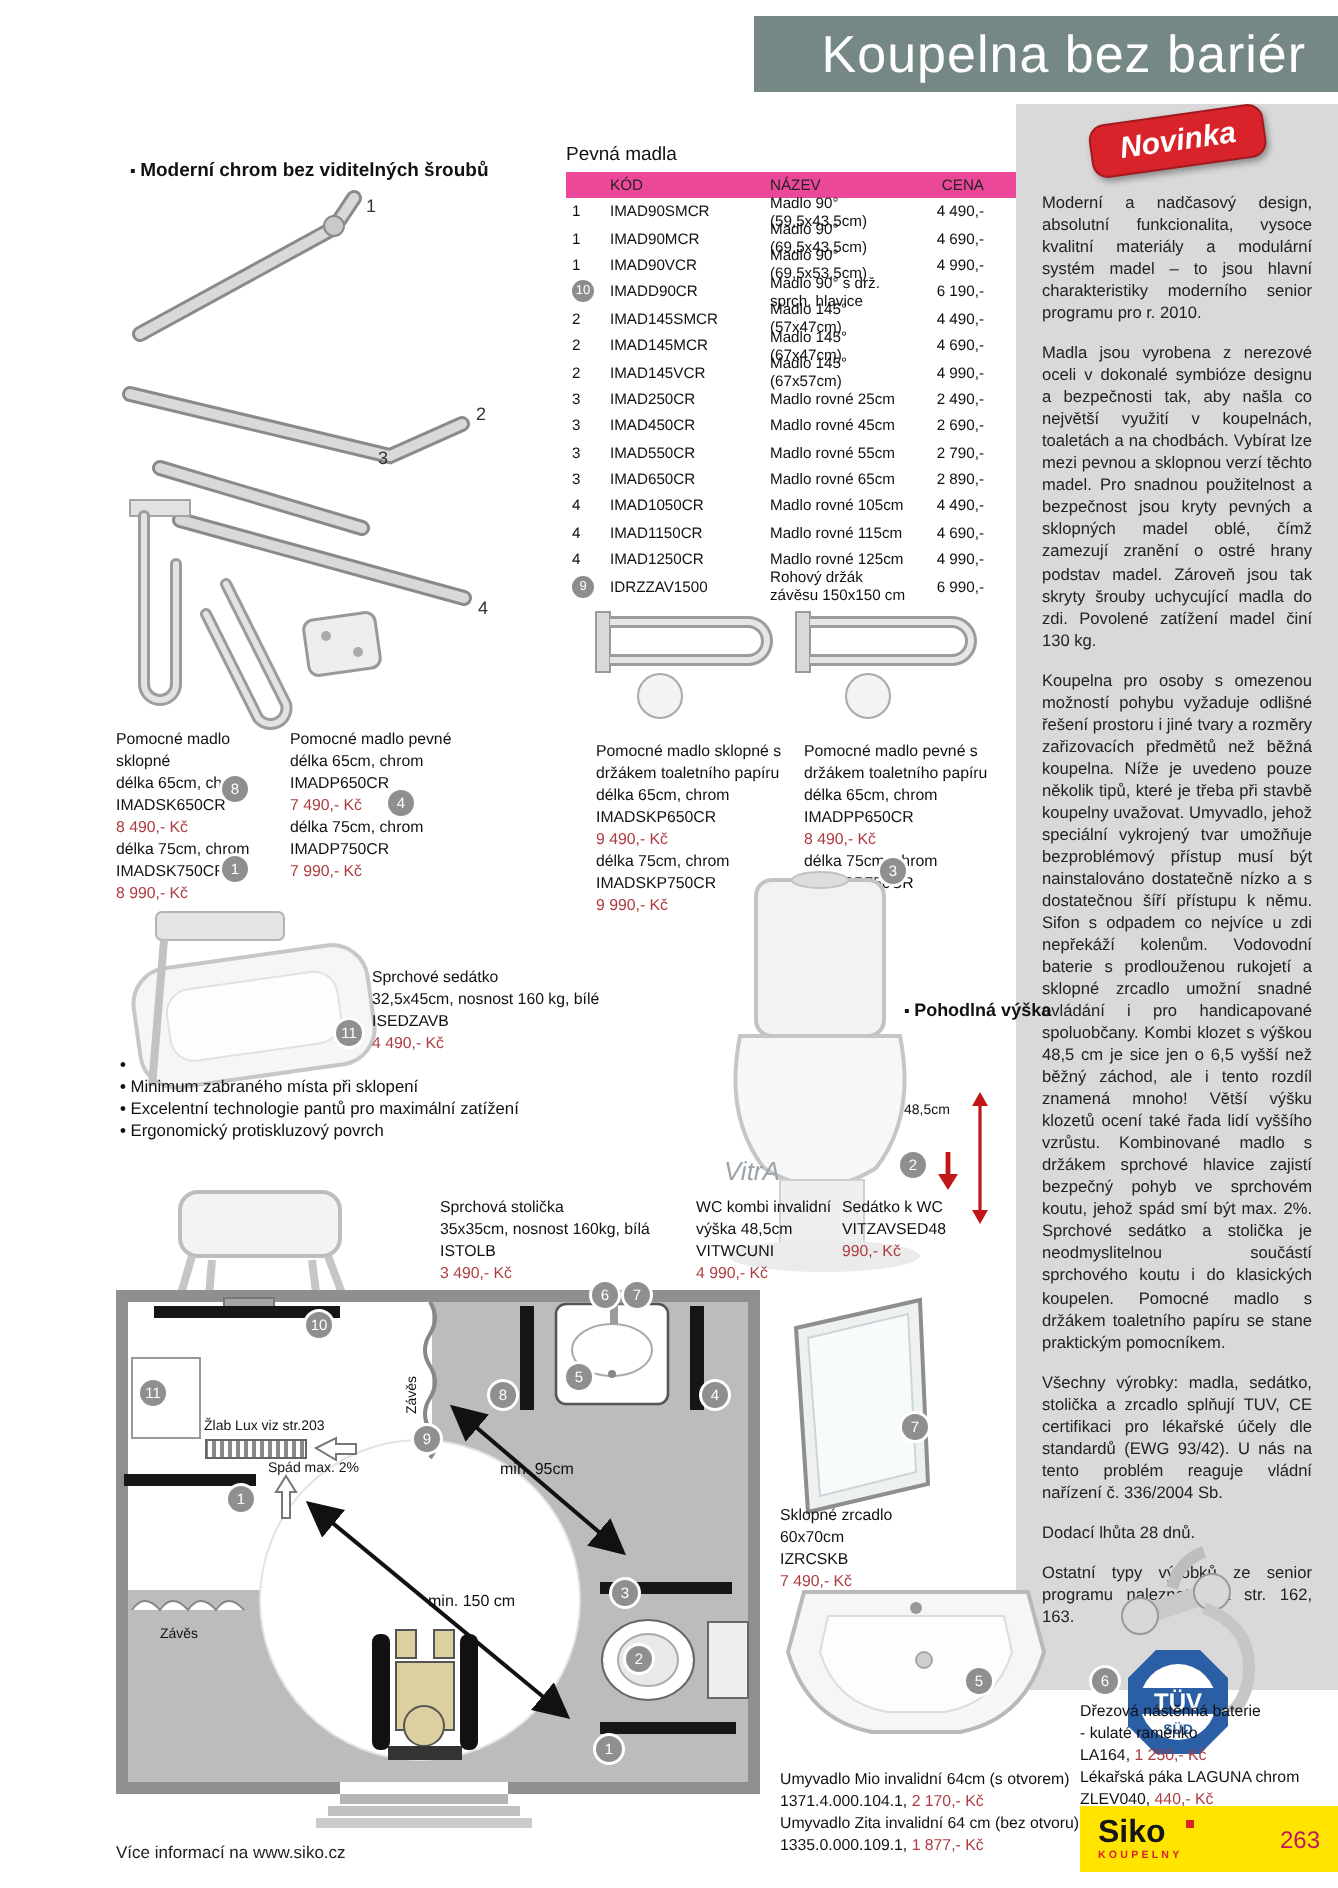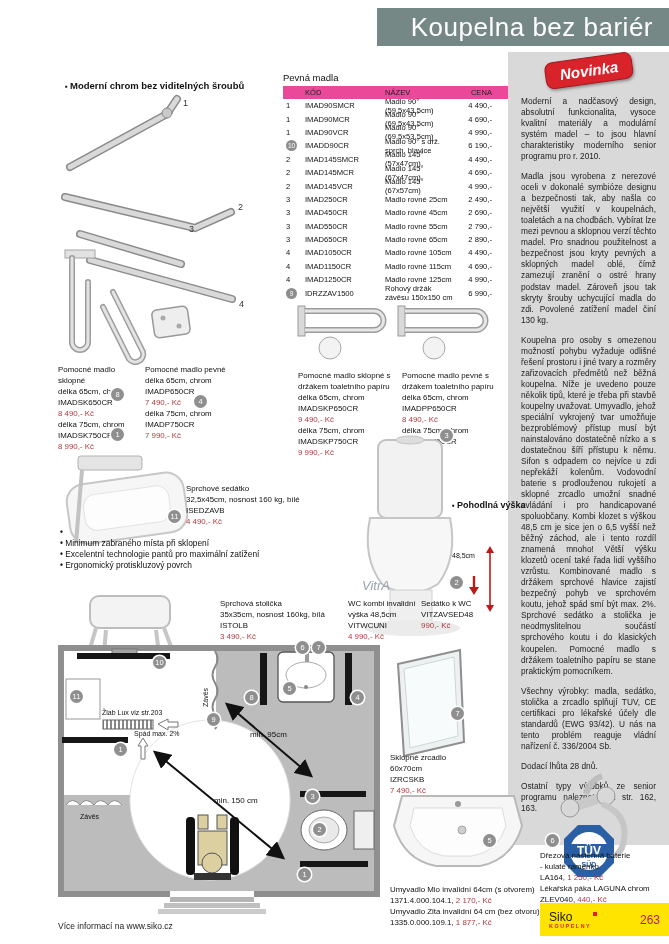--- a/index.html
+++ b/index.html
@@ -39,21 +39,21 @@
   .bullets div{font-size:8.4px;line-height:1.32;color:#111}
   .bullets div::before{content:"• ";font-weight:bold}
   
   .bdg{position:absolute;width:13px;height:13px;border-radius:50%;background:#8f8f8f;
        color:#fff;font-size:7.5px;display:flex;align-items:center;justify-content:center;
        box-shadow:0 0 0 1.5px #fff;z-index:5}
   
   .foot-note{left:58px;top:921px;font-size:8.5px;color:#222}
   .siko{left:540px;top:903px;width:129px;height:33px;background:#ffe400;display:flex;
        align-items:center;justify-content:space-between;padding:0 9px;box-sizing:border-box}
-  .siko-name{font-weight:normal;font-size:12px;color:#161616;line-height:1;position:relative}
+  .siko-name{font-weight:bold;font-size:16px;color:#161616;line-height:1;position:relative}
   .siko-name::after{content:"";position:absolute;right:-6px;top:1px;width:4px;height:4px;background:#d8232b}
   .siko-sub{font-size:5.3px;color:#d8232b;letter-spacing:1.6px;font-weight:bold}
   .pagenum{font-size:12px;color:#be185d}
   svg text{font-family:"Liberation Sans",sans-serif}
 </style>
 </head>
 <body>
 
 <div class="abs hdr">Koupelna bez bariér</div>
 

